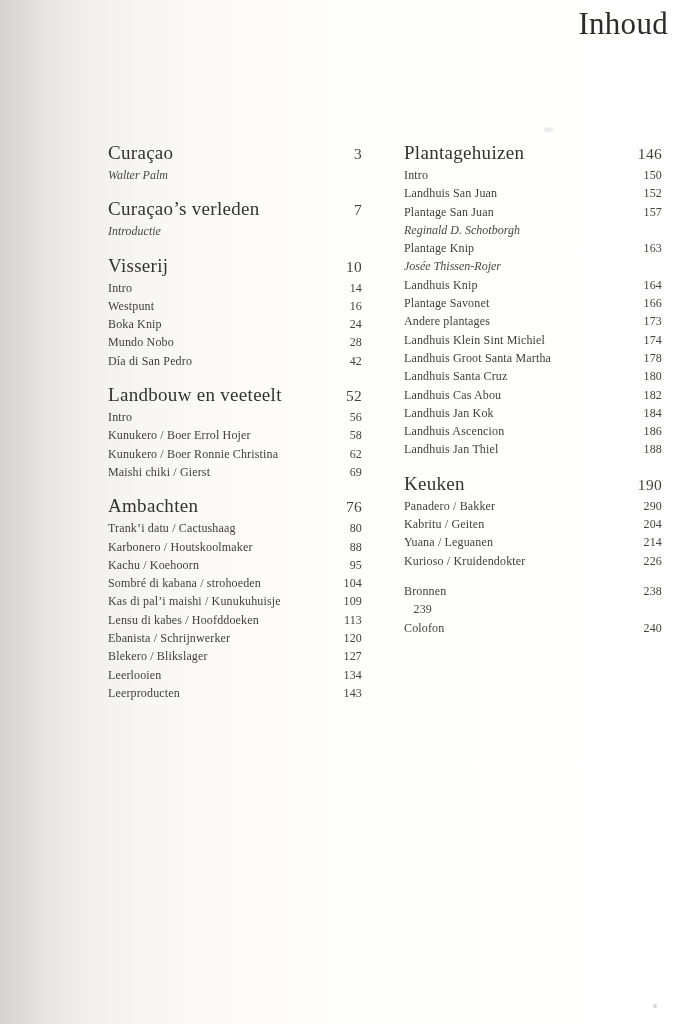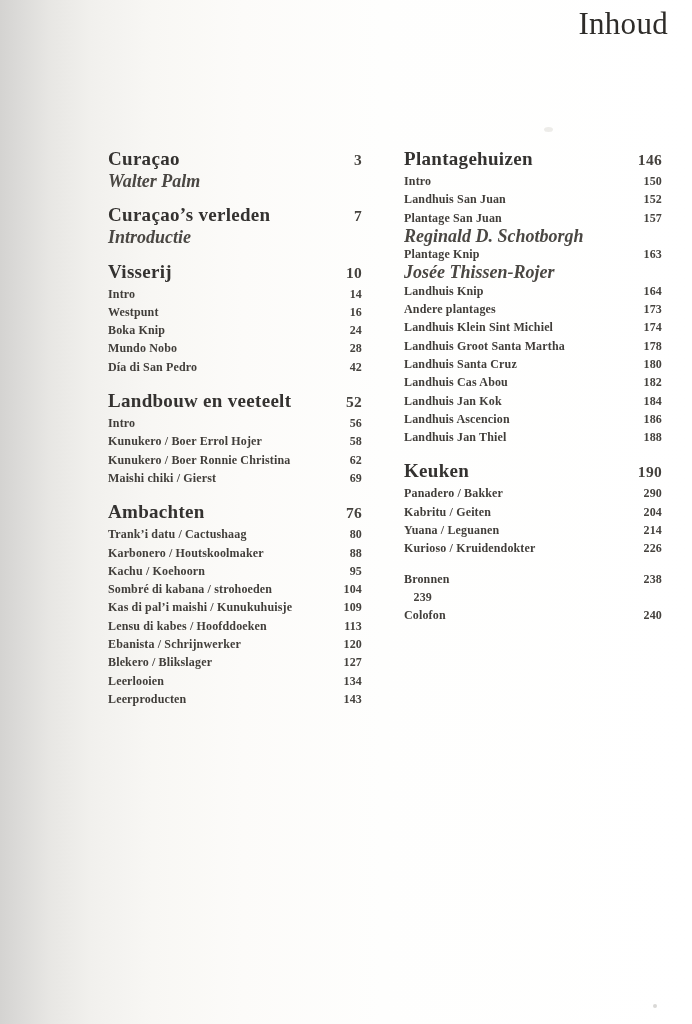--- a/index.html
+++ b/index.html
@@ -31,25 +31,24 @@
     right: 24px;
     margin: 0;
     font-size: 31px;
     font-weight: normal;
     line-height: 40px;
     letter-spacing: 0.3px;
     color: #2e2c29;
   }
   .toc {
     position: absolute;
-    top: 146px;
+    top: 140px;
     left: 108px;
     width: 554px;
     display: flex;
-    font-weight: bold;
   }
   .col {
     display: block;
   }
   .col-left  { width: 254px; margin-right: 42px; }
   .col-right { width: 258px; }
   .group { margin: 0 0 12px 0; }
   .entry {
     display: flex;
     align-items: baseline;
@@ -73,21 +72,21 @@
     color: #45423e;
   }
   .entry.item {
     font-size: 12px;
     line-height: 18.3px;
     letter-spacing: 0.15px;
     color: #413e3a;
   }
   .entry.item .page-num { color: #45423e; }
   .entry.credit {
-    font-size: 18px;
+    font-size: 12px;
     line-height: 18.3px;
     font-style: italic;
     color: #4a4743;
   }
   
   .speck {
     position: absolute;
     border-radius: 50%;
     pointer-events: none;
   }
@@ -247,20 +246,24 @@
             <span class="page-num">163</span>
           </div>
           <div class="entry credit">
             <span class="label">Josée Thissen-Rojer</span>
           </div>
           <div class="entry item">
             <span class="label">Landhuis Knip</span>
             <span class="page-num">164</span>
           </div>
           <div class="entry item">
+            <span class="label">Plantage Savonet</span>
+            <span class="page-num">166</span>
+          </div>
+          <div class="entry item">
             <span class="label">Andere plantages</span>
             <span class="page-num">173</span>
           </div>
           <div class="entry item">
             <span class="label">Landhuis Klein Sint Michiel</span>
             <span class="page-num">174</span>
           </div>
           <div class="entry item">
             <span class="label">Landhuis Groot Santa Martha</span>
             <span class="page-num">178</span>

